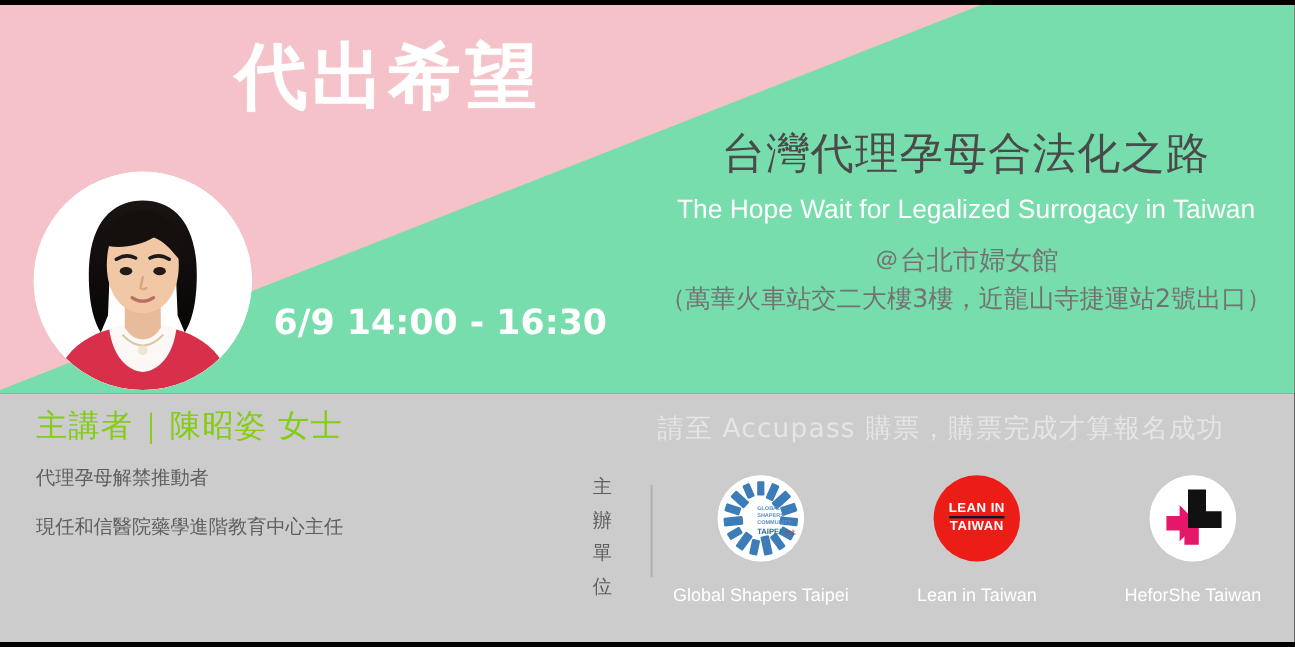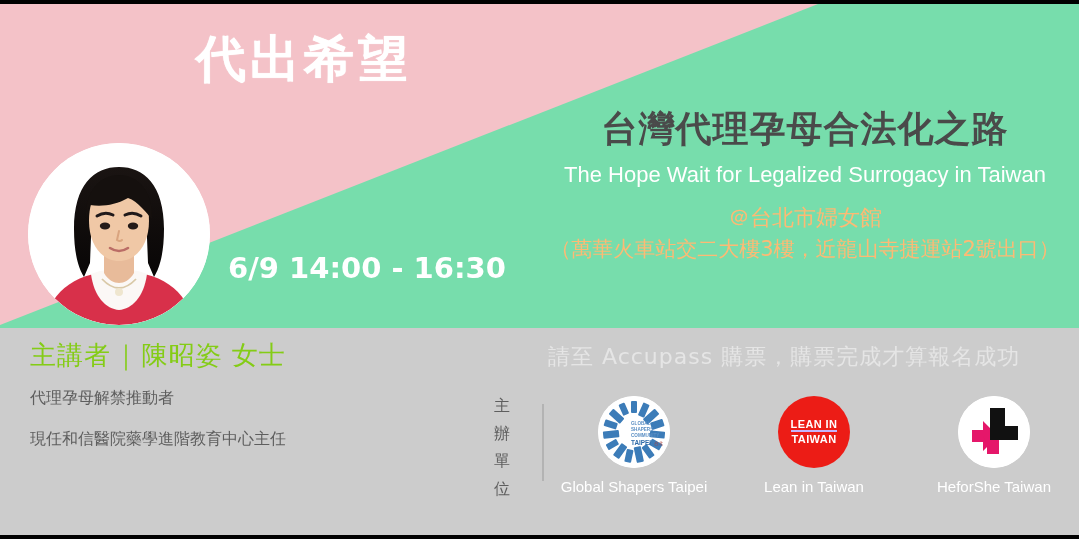--- a/index.html
+++ b/index.html
@@ -31,21 +31,21 @@
   
   .lower{
     position:absolute;left:0;top:328px;width:1079px;height:207px;
     background:#cccccc;
   }
 
   
   .main-title{
     position:absolute;left:196px;top:34px;
     font-family:"DejaVu Sans","Liberation Sans",sans-serif;
-    font-size:50px;font-weight:bold;color:#ffffff;
+    font-size:60px;font-weight:bold;color:#ffffff;
     letter-spacing:4px;line-height:1;
     z-index:12;white-space:nowrap;
     text-shadow:0 0 1px #ffffff;
   }
 
   
   .portrait{
     position:absolute;left:28px;top:143px;width:182px;height:182px;
     border-radius:50%;overflow:hidden;background:#ffffff;z-index:15;
   }
@@ -59,32 +59,32 @@
     letter-spacing:0px;line-height:1;z-index:14;white-space:nowrap;
   }
 
   
   .right-col{
     position:absolute;left:540px;top:108px;width:530px;
     text-align:center;z-index:14;
   }
   .sub-title-zh{
     font-family:"DejaVu Sans","Liberation Sans",sans-serif;
-    font-size:36px;font-weight:bold;color:#4a4a4a;
+    font-size:36px;font-weight:normal;color:#4a4a4a;
     letter-spacing:1px;line-height:1.15;white-space:nowrap;
   }
   .sub-title-en{
     margin-top:10px;
     font-family:"Liberation Sans","DejaVu Sans",sans-serif;
     font-size:22px;color:#ffffff;line-height:1.45;font-weight:400;
   }
   .venue{
     margin-top:10px;
     font-family:"DejaVu Sans","Liberation Sans",sans-serif;
-    font-size:22px;color:#fdba74;line-height:1.5;
+    font-size:22px;color:#737373;line-height:1.5;
   }
   .venue .addr{font-size:21px;white-space:nowrap;}
 
   
   .speaker{
     position:absolute;left:30px;top:340px;width:470px;z-index:20;
   }
   .speaker-head{
     font-family:"DejaVu Sans","Liberation Sans",sans-serif;
     font-size:26px;color:#84cc16;letter-spacing:1px;line-height:1.2;
@@ -122,33 +122,33 @@
     position:absolute;left:556px;top:396px;width:516px;
     display:flex;justify-content:space-between;z-index:20;
   }
   .sponsor{width:156px;text-align:center;}
   .logo-circle{
     width:72px;height:72px;border-radius:50%;margin:0 auto;
     background:#ffffff;position:relative;overflow:hidden;
   }
   .logo-circle.red{background:#ec1c16;}
   .sponsor-name{
-    margin-top:10px;
+    margin-top:20px;
     font-family:"Liberation Sans","DejaVu Sans",sans-serif;
     font-size:15px;color:#ffffff;line-height:1.2;white-space:nowrap;
   }
 
   
   .leanin-wrap{
     position:absolute;left:0;top:0;width:72px;height:72px;
     display:flex;flex-direction:column;align-items:center;justify-content:center;
     color:#ffffff;font-family:"Liberation Sans","DejaVu Sans",sans-serif;
     font-weight:bold;font-size:11px;letter-spacing:0.4px;line-height:1.35;
   }
-  .leanin-wrap .l1 span{border-bottom:2px solid #c4b5fd;padding-bottom:0px;}
+  .leanin-wrap .l1 span{border-bottom:2px solid #0f172a;padding-bottom:0px;}
 </style>
 </head>
 <body>
 
 <div id="poster">
 
   <div class="bar-top"></div>
 
   <div class="upper">
     <div class="green-wedge"></div>

